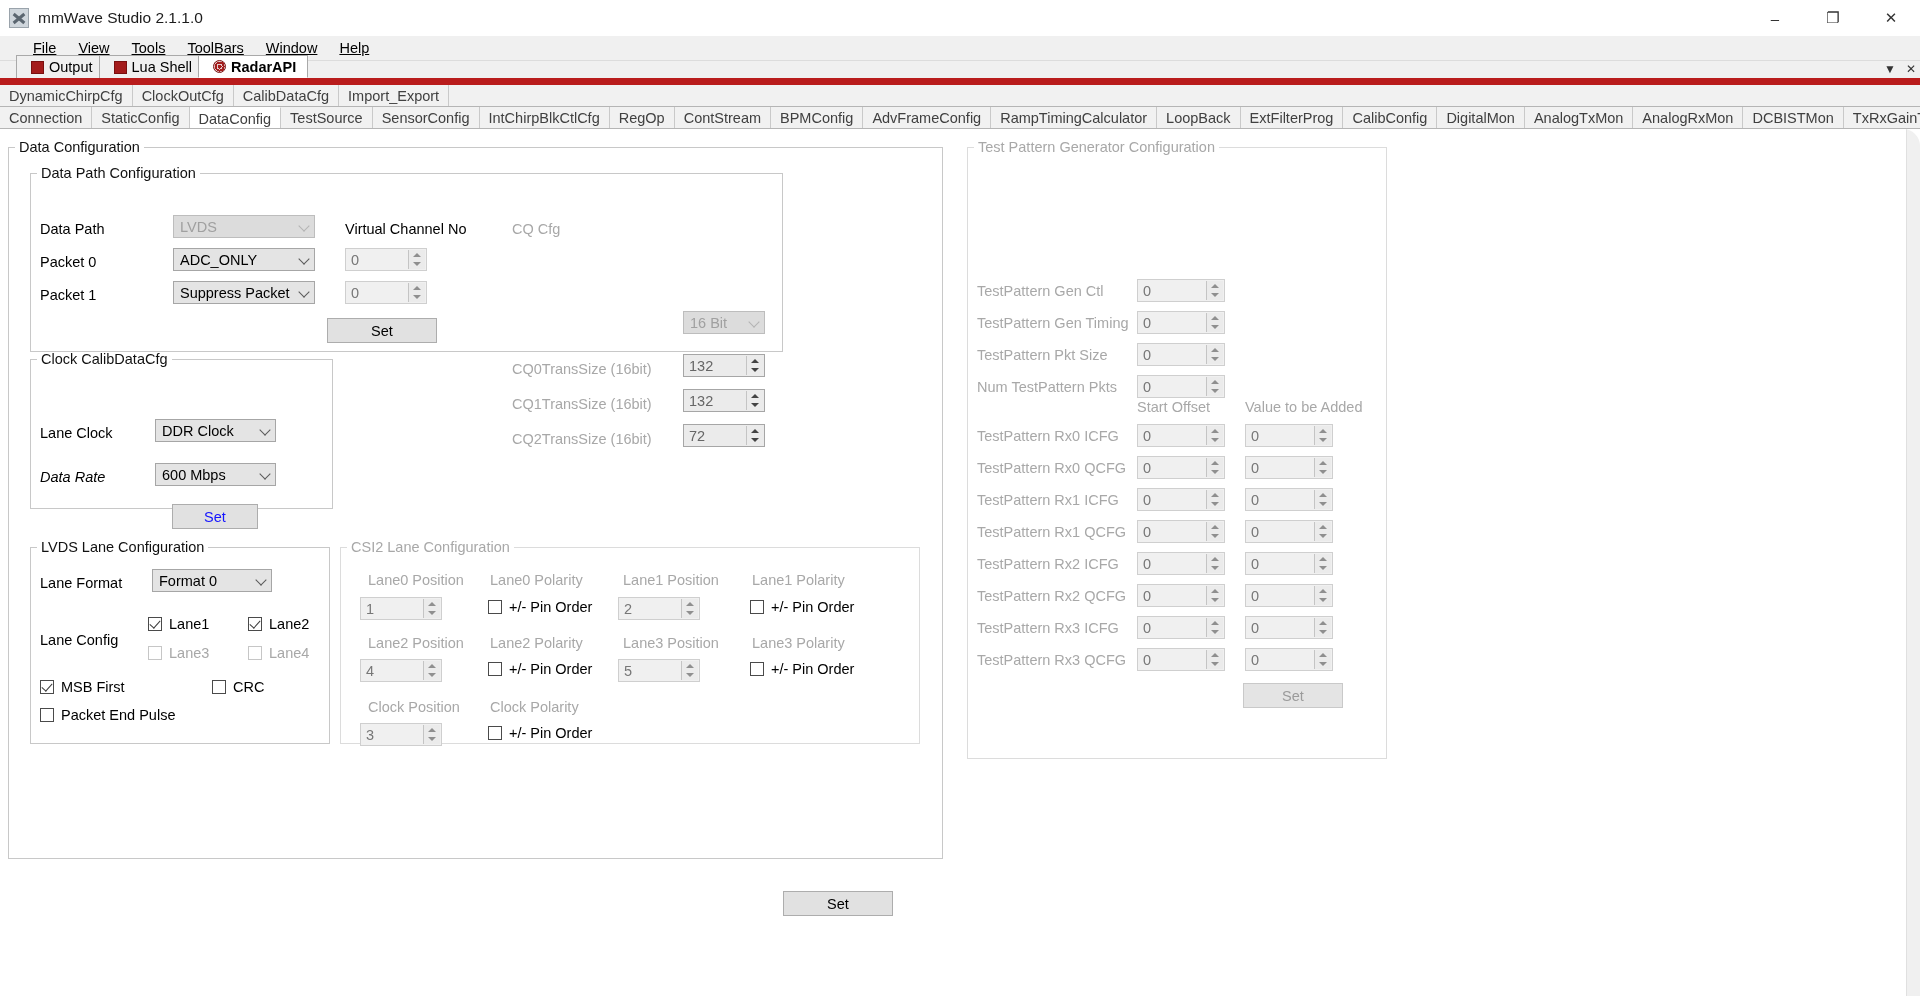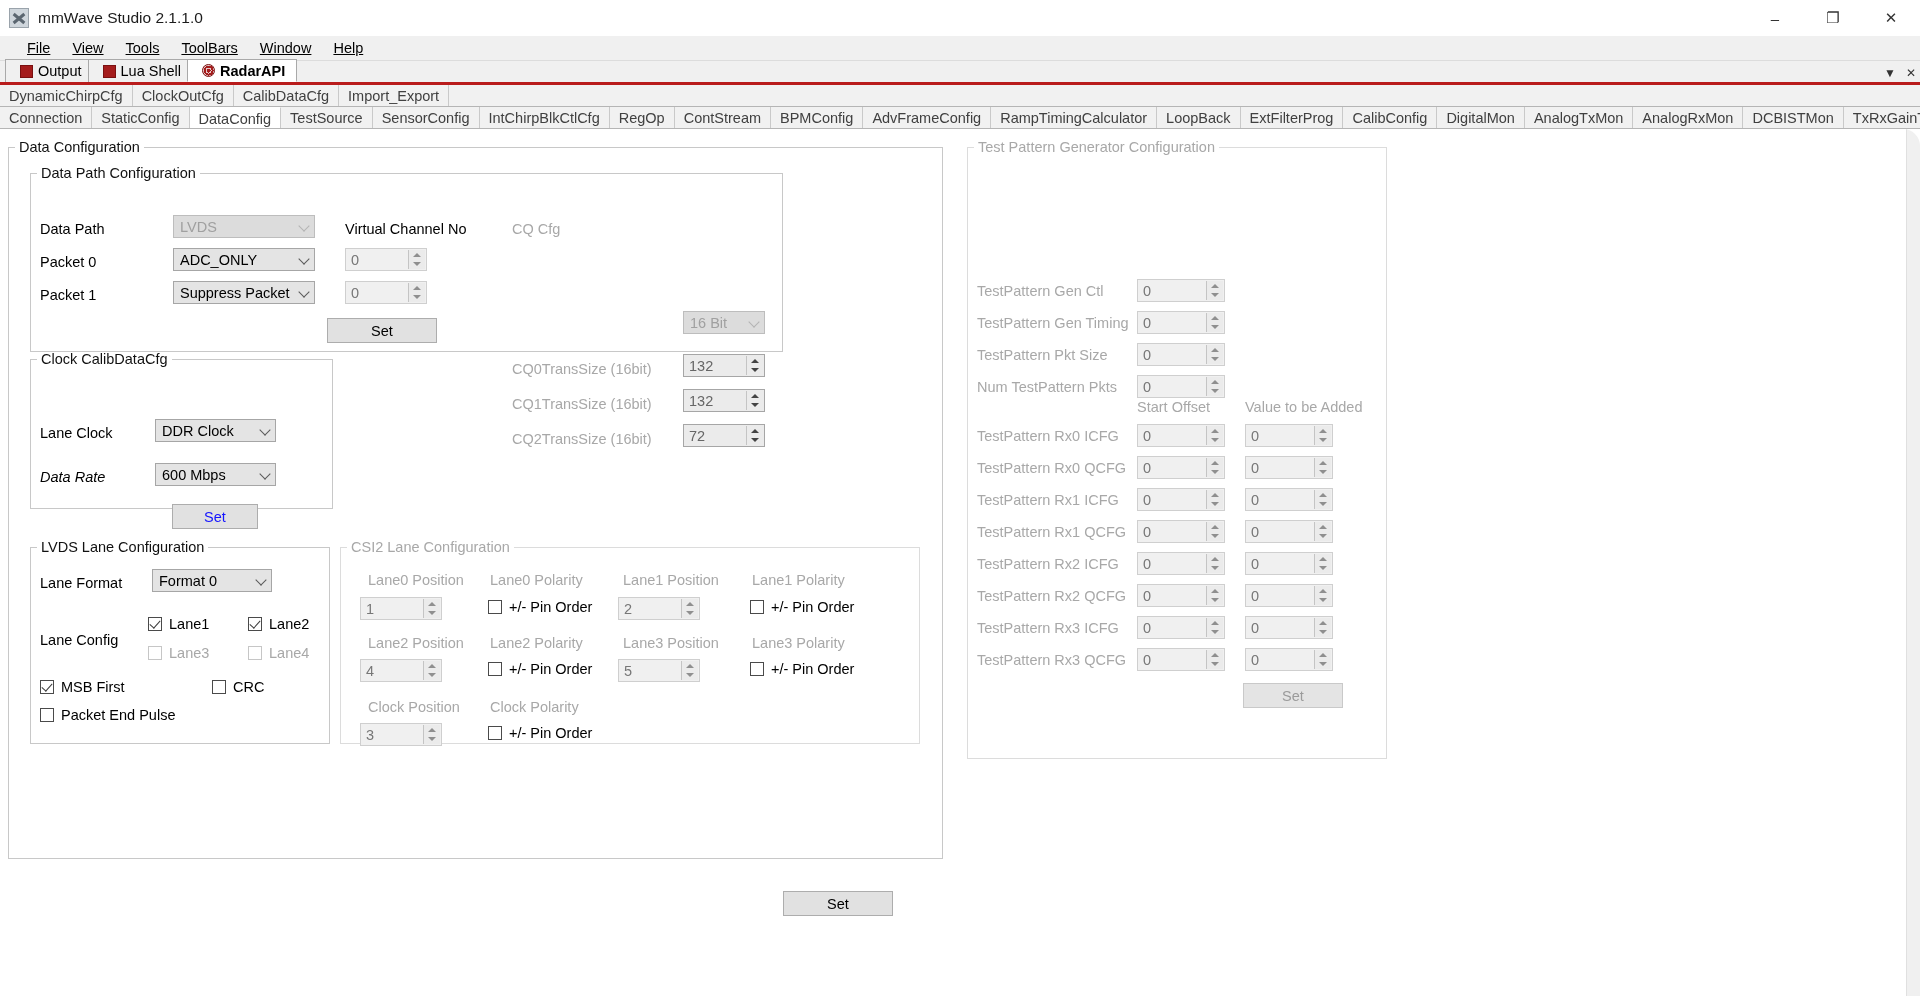--- a/index.html
+++ b/index.html
@@ -31,33 +31,33 @@
   .title-text { font-size: 15.5px; color: #1b1b1b; }
   .win-buttons { position: absolute; right: 0; top: 0; height: 36px; display: flex; }
   .win-btn {
     width: 58px; height: 36px; display: flex; align-items: center; justify-content: center;
     font-size: 15px; color: #333;
   }
 
   
   .menubar {
     height: 25px; display: flex; align-items: center;
-    background: #f0f0f0; padding-left: 16px;
+    background: #f0f0f0; padding-left: 22px;
     border-bottom: 1px solid #dcdcdc;
   }
   .menu-item {
     padding: 3px 11px; font-size: 14.5px; color: #000;
   }
   .menu-item u { text-decoration: underline; }
 
   
   .toptabs {
     height: 24px; background: #f0f0f0; display: flex; align-items: flex-end;
-    padding-left: 5px; position: relative;
-    border-bottom: 3px solid #b91c1c;
+    padding-left: 16px; position: relative;
+    border-bottom: 7px solid #b91c1c;
   }
   .toptab {
     display: flex; align-items: center; gap: 5px;
     height: 23px; padding: 0 11px 0 14px;
     font-size: 14.5px; color: #000;
     background: #f0f0f0;
     border: 1px solid #a9a9a9; border-bottom: none;
     border-radius: 0;
     margin-right: -6px;
     position: relative;

